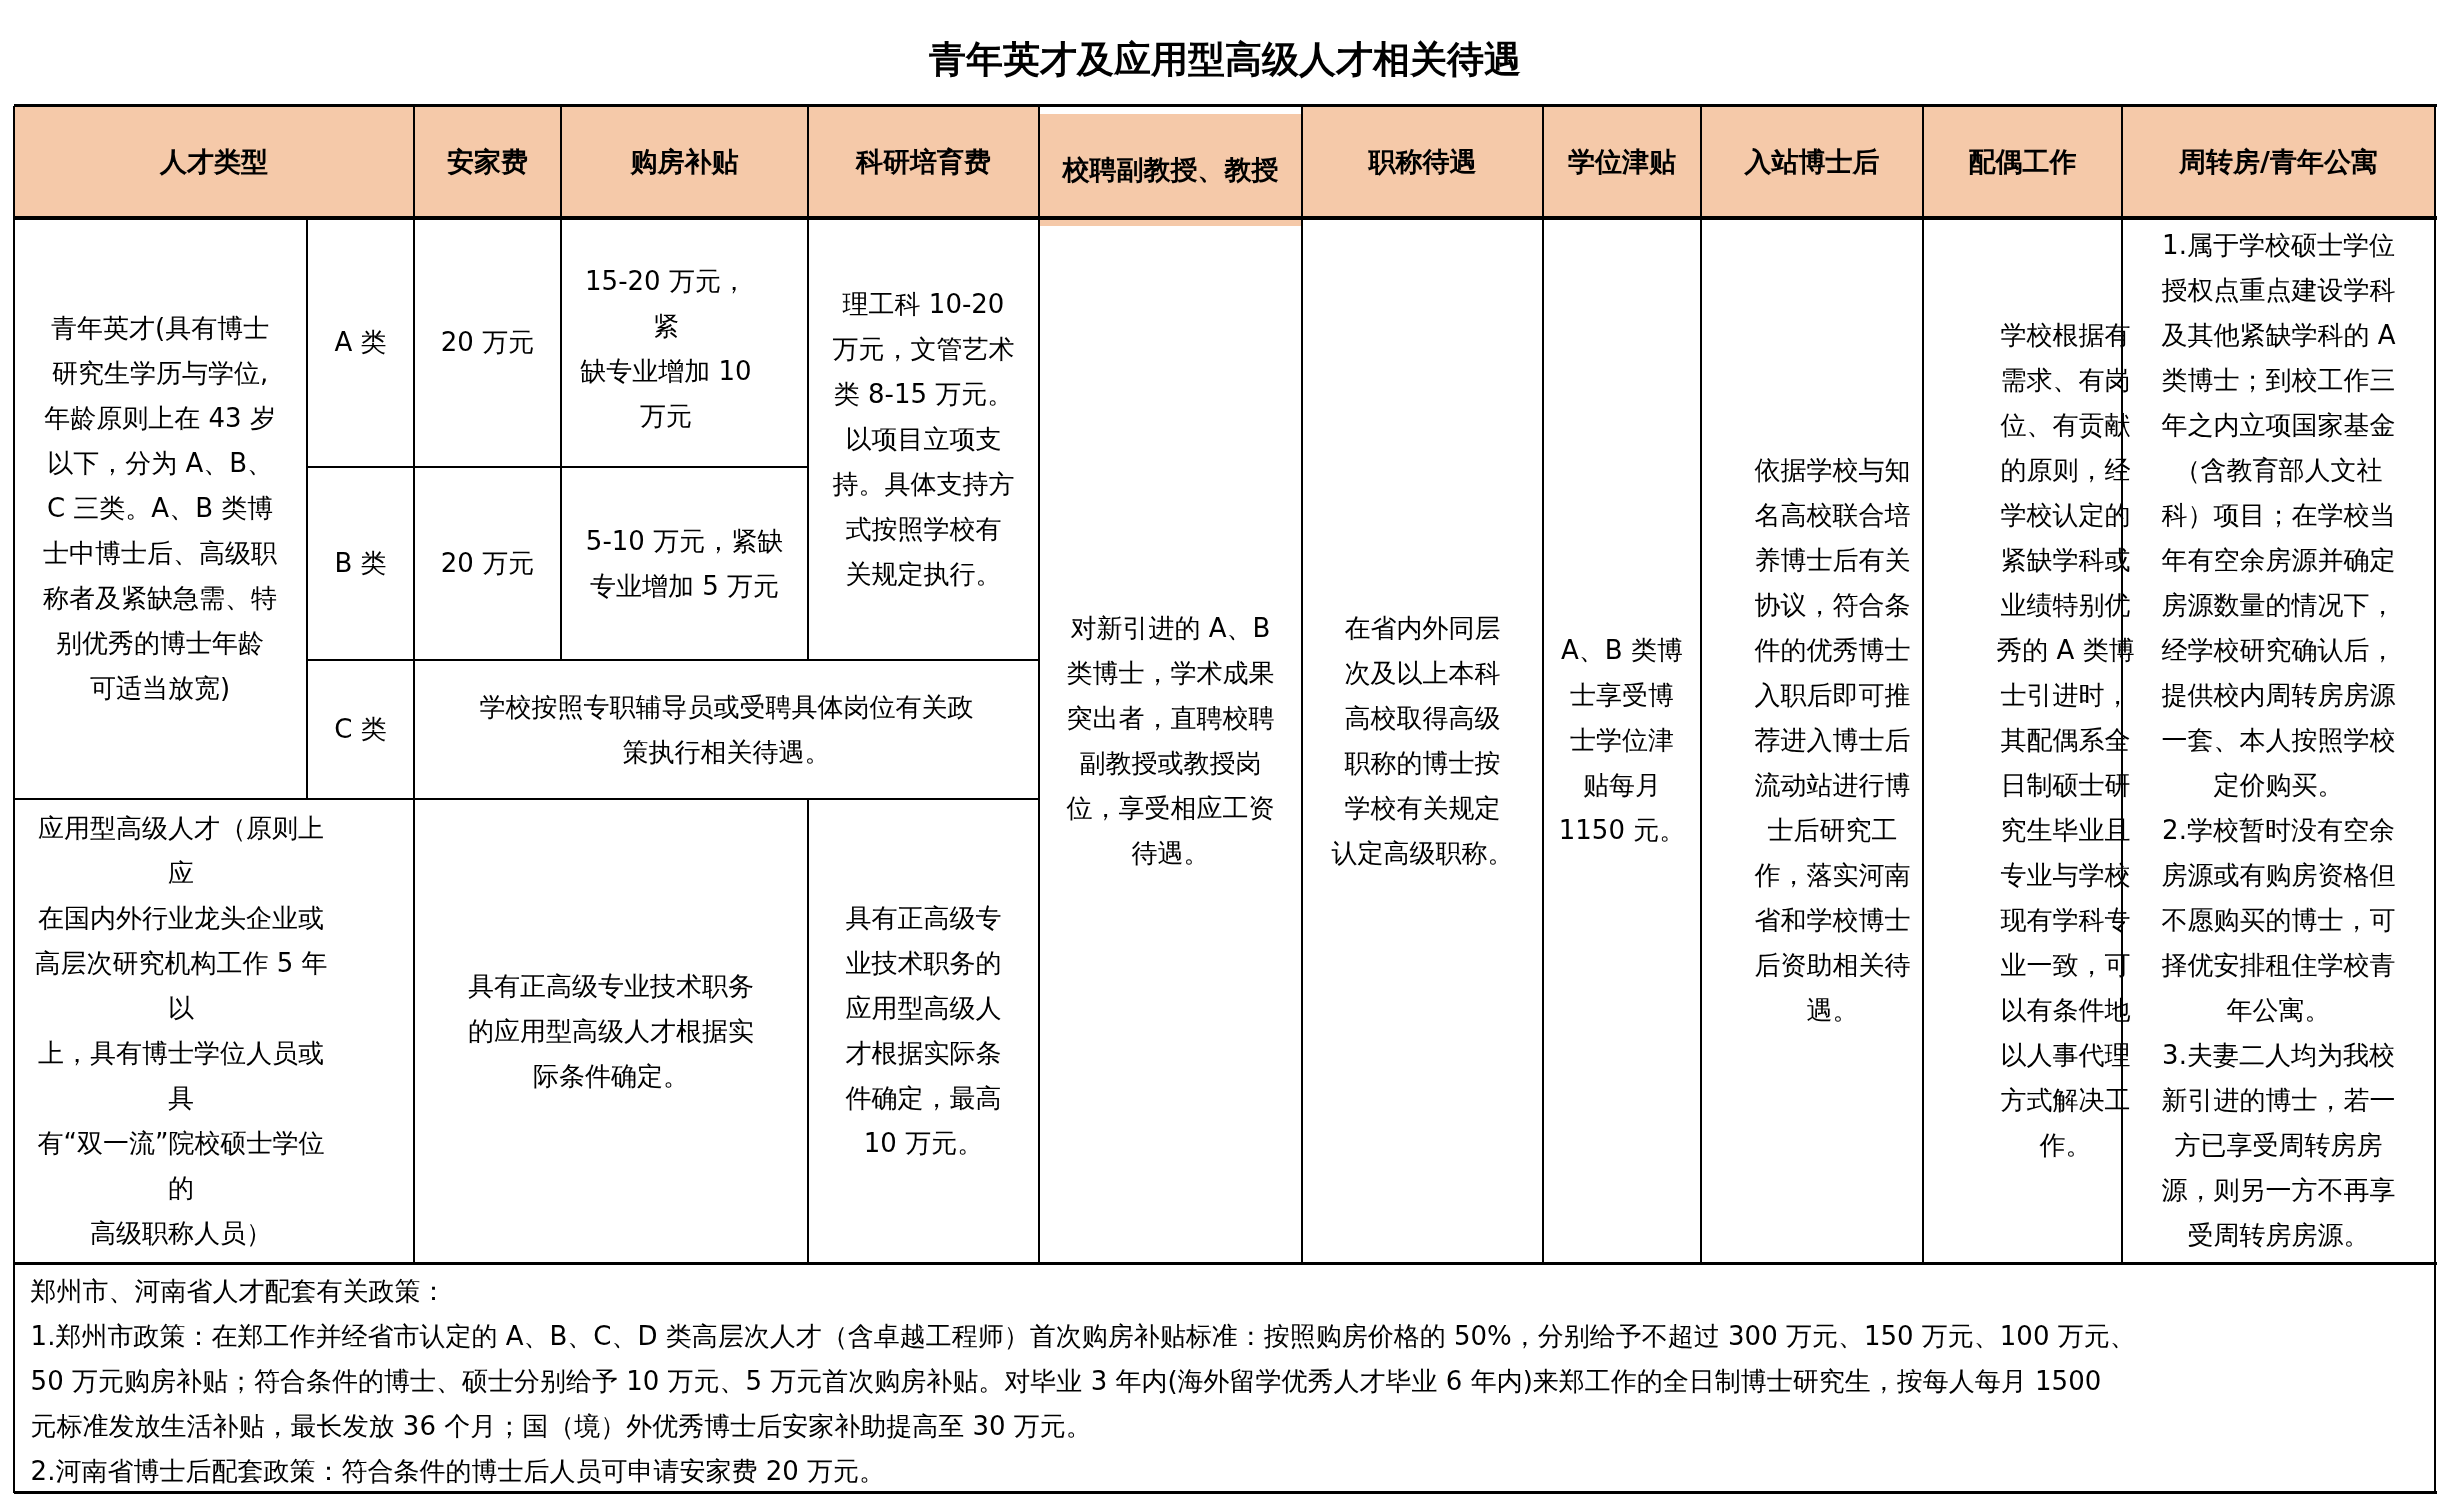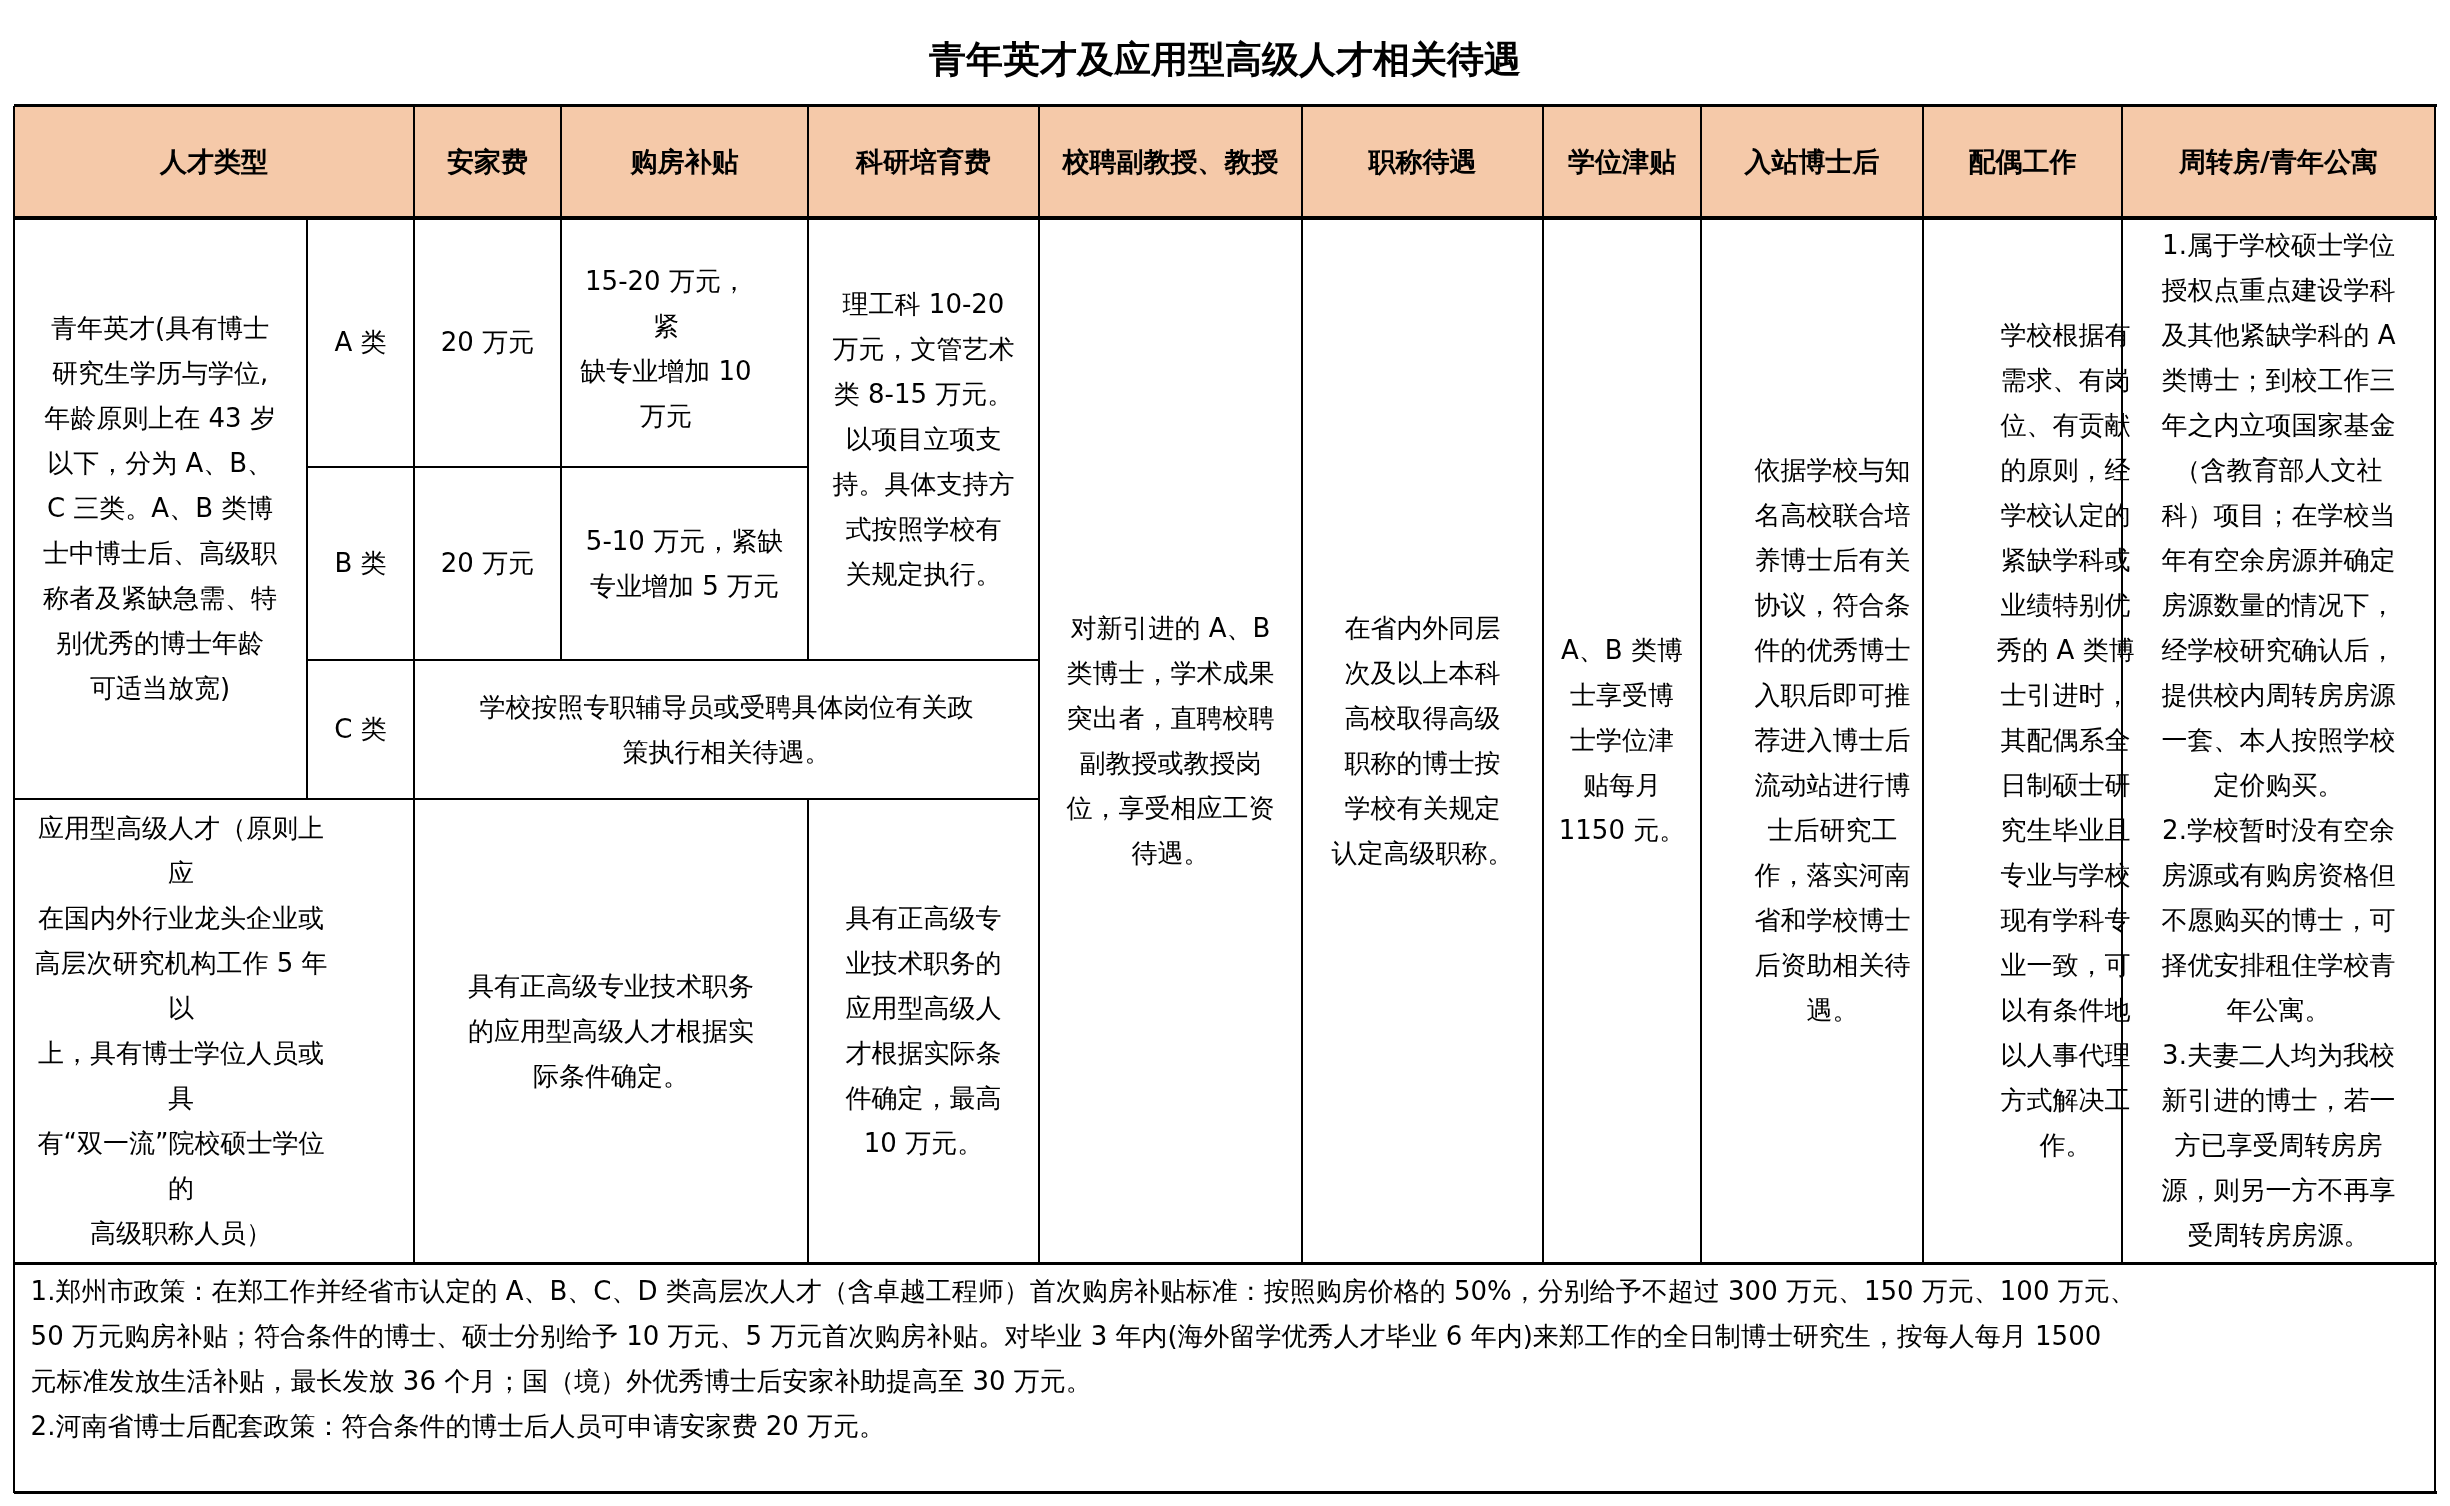--- a/index.html
+++ b/index.html
@@ -28,21 +28,21 @@
   </div>
 <div class="cell hdr" style="left:414px;top:106px;width:147px;height:112px;">
     <span>安家费</span>
   </div>
 <div class="cell hdr" style="left:561px;top:106px;width:247px;height:112px;">
     <span>购房补贴</span>
   </div>
 <div class="cell hdr" style="left:808px;top:106px;width:231px;height:112px;">
     <span>科研培育费</span>
   </div>
-<div class="cell hdr" style="left:1039px;top:106px;width:263px;height:112px;">
+<div class="cell hdr" style="left:1039px;top:114px;width:263px;height:112px;">
     <span>校聘副教授、教授</span>
   </div>
 <div class="cell hdr" style="left:1302px;top:106px;width:241px;height:112px;">
     <span>职称待遇</span>
   </div>
 <div class="cell hdr" style="left:1543px;top:106px;width:158px;height:112px;">
     <span>学位津贴</span>
   </div>
 <div class="cell hdr" style="left:1701px;top:106px;width:222px;height:112px;">
     <span>入站博士后</span>
@@ -170,20 +170,21 @@
 不愿购买的博士，可
 择优安排租住学校青
 年公寓。
 3.夫妻二人均为我校
 新引进的博士，若一
 方已享受周转房房
 源，则另一方不再享
 受周转房房源。</div>
 
 <div class="footer">
+  <div>郑州市、河南省人才配套有关政策：</div>
   <div>1.郑州市政策：在郑工作并经省市认定的 A、B、C、D 类高层次人才（含卓越工程师）首次购房补贴标准：按照购房价格的 50%，分别给予不超过 300 万元、150 万元、100 万元、</div>
   <div>50 万元购房补贴；符合条件的博士、硕士分别给予 10 万元、5 万元首次购房补贴。对毕业  3  年内(海外留学优秀人才毕业  6  年内)来郑工作的全日制博士研究生，按每人每月  1500</div>
   <div>元标准发放生活补贴，最长发放  36  个月；国（境）外优秀博士后安家补助提高至 30 万元。</div>
   <div>2.河南省博士后配套政策：符合条件的博士后人员可申请安家费 20 万元。</div>
 </div>
 
 <div class="hline thick" style="left:13.6px;top:104px;width:2423px;height:3.3px;"></div>
 <div class="hline" style="left:13.6px;top:216px;width:2423px;height:3.8px;"></div>
 <div class="hline" style="left:307px;top:466px;width:501px;height:1.6px;"></div>
 <div class="hline" style="left:307px;top:659px;width:732px;height:1.6px;"></div>

